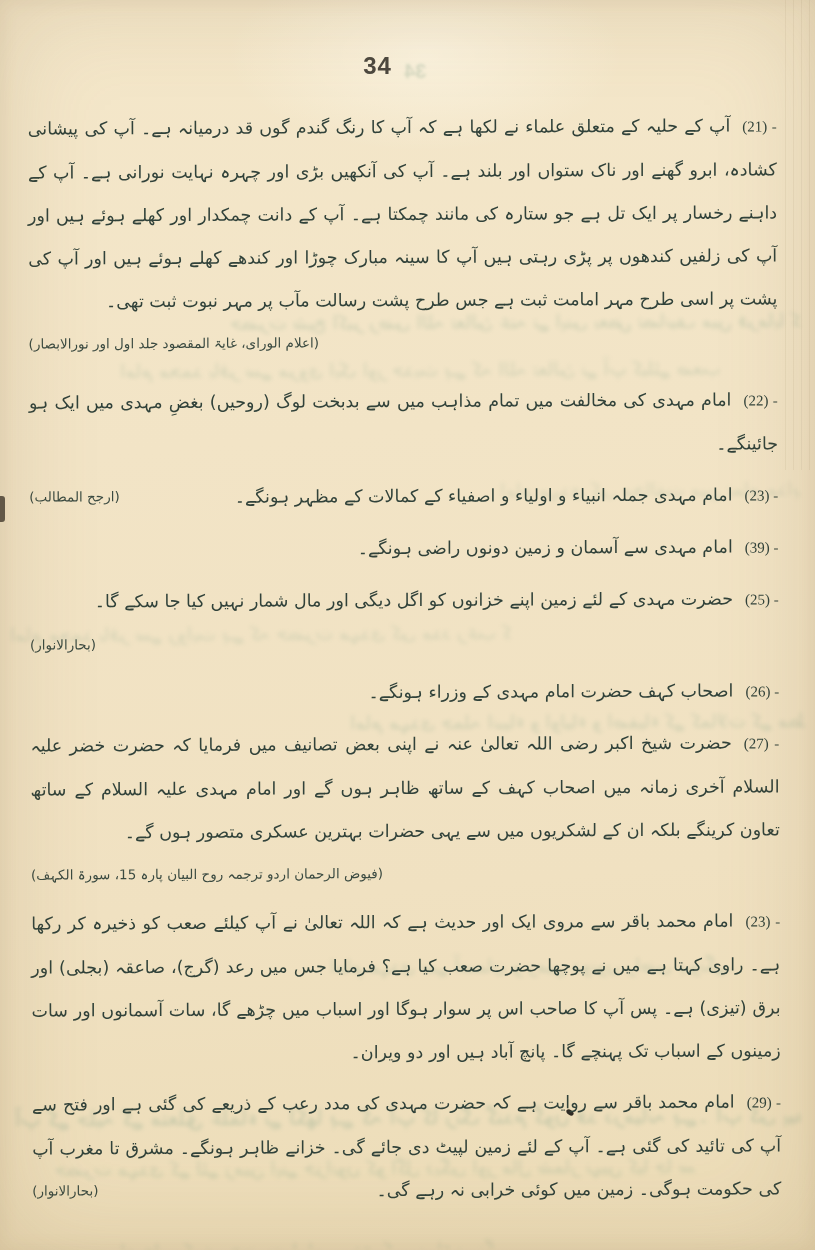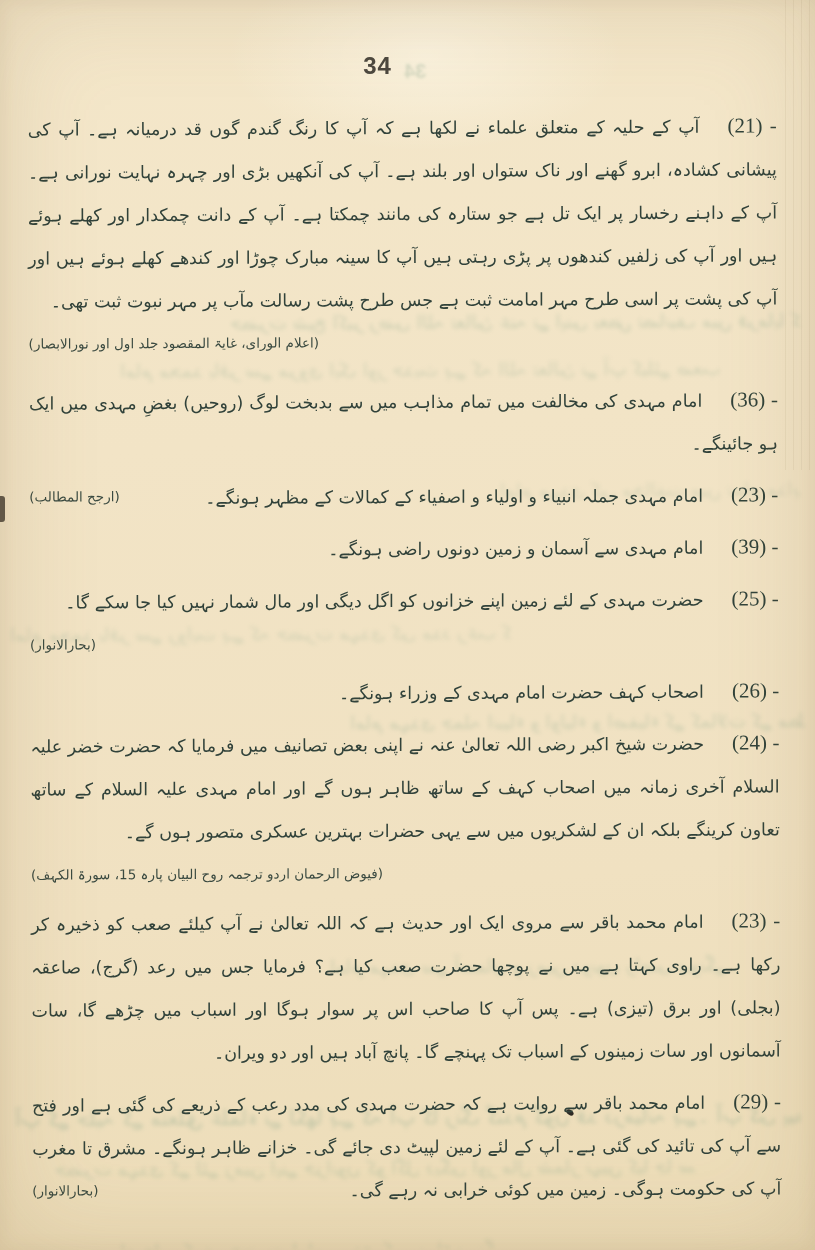--- a/index.html
+++ b/index.html
@@ -20,22 +20,22 @@
     border-radius:50%;transform:rotate(35deg);}
   .pagenum{position:absolute;top:52px;left:0;right:60px;text-align:center;z-index:2;
     font-family:"Liberation Sans",sans-serif;font-weight:bold;font-size:24px;
     color:#4c483f;letter-spacing:1px;}
   .content{position:absolute;top:106px;right:36px;left:30px;z-index:2;
     direction:rtl;text-align:justify;font-size:17.5px;line-height:43px;
     transform:rotate(-0.25deg);}
   .para{margin:0 0 8px;}
   .para::after{content:"";display:block;clear:both;}
   .para-21{margin-bottom:18px;}
-  .marker{direction:ltr;unicode-bidi:embed;white-space:nowrap;margin-left:28px;
-    font-family:"Liberation Serif",serif;font-size:21px;}
+  .marker{direction:ltr;unicode-bidi:embed;white-space:nowrap;margin-left:12px;
+    font-family:"Liberation Serif",serif;font-size:15px;}
   .cite{float:left;font-size:13.5px;line-height:40px;margin-right:28px;opacity:.95;}
   .ghost{position:absolute;z-index:1;direction:rtl;pointer-events:none;
     transform:scaleX(-1) rotate(.3deg);filter:blur(2px);color:#86a58c;
     font-size:19px;line-height:42px;white-space:nowrap;overflow:hidden;}
   .g1{top:300px;left:230px;width:570px;height:44px;opacity:.32;}
   .g2{top:348px;left:120px;width:600px;height:44px;opacity:.28;}
   .g3{top:468px;left:500px;width:300px;height:40px;opacity:.22;}
   .g4{top:612px;left:10px;width:500px;height:40px;opacity:.25;}
   .g5{top:700px;left:350px;width:455px;height:44px;opacity:.30;}
   .g6{top:944px;left:330px;width:460px;height:42px;opacity:.30;}
@@ -66,21 +66,21 @@
   <div class="pagenum">34</div>
 
   <div class="content">
 
     <p class="para para-21">
       <span class="marker">(21) -</span><span>آپ کے حلیہ کے متعلق علماء نے لکھا ہے کہ آپ کا رنگ گندم گوں قد درمیانہ ہے۔ آپ کی پیشانی کشادہ، ابرو گھنے اور ناک ستواں اور بلند ہے۔ آپ کی آنکھیں بڑی اور چہرہ نہایت نورانی ہے۔ آپ کے داہنے رخسار پر ایک تل ہے جو ستارہ کی مانند چمکتا ہے۔ آپ کے دانت چمکدار اور کھلے ہوئے ہیں اور آپ کی زلفیں کندھوں پر پڑی رہتی ہیں آپ کا سینہ مبارک چوڑا اور کندھے کھلے ہوئے ہیں اور آپ کی پشت پر اسی طرح مہر امامت ثبت ہے جس طرح پشت رسالت مآب پر مہر نبوت ثبت تھی۔</span>
       <span class="cite">(اعلام الورای، غایۃ المقصود جلد اول اور نورالابصار)</span>
     </p>
 
     <p class="para">
-      <span class="marker">(36) -</span><span>امام مہدی کی مخالفت میں تمام مذاہب میں سے بدبخت لوگ (روحیں) بغضِ مہدی میں ایک ہو جائینگے۔</span>
+      <span class="marker">(22) -</span><span>امام مہدی کی مخالفت میں تمام مذاہب میں سے بدبخت لوگ (روحیں) بغضِ مہدی میں ایک ہو جائینگے۔</span>
     </p>
 
     <p class="para">
       <span class="marker">(23) -</span><span>امام مہدی جملہ انبیاء و اولیاء و اصفیاء کے کمالات کے مظہر ہونگے۔</span>
       <span class="cite">(ارجح المطالب)</span>
     </p>
 
     <p class="para">
       <span class="marker">(39) -</span><span>امام مہدی سے آسمان و زمین دونوں راضی ہونگے۔</span>
     </p>
@@ -88,21 +88,21 @@
     <p class="para">
       <span class="marker">(25) -</span><span>حضرت مہدی کے لئے زمین اپنے خزانوں کو اگل دیگی اور مال شمار نہیں کیا جا سکے گا۔</span>
       <span class="cite">(بحارالانوار)</span>
     </p>
 
     <p class="para">
       <span class="marker">(26) -</span><span>اصحاب کہف حضرت امام مہدی کے وزراء ہونگے۔</span>
     </p>
 
     <p class="para">
-      <span class="marker">(24) -</span><span>حضرت شیخ اکبر رضی اللہ تعالیٰ عنہ نے اپنی بعض تصانیف میں فرمایا کہ حضرت خضر علیہ السلام آخری زمانہ میں اصحاب کہف کے ساتھ ظاہر ہوں گے اور امام مہدی علیہ السلام کے ساتھ تعاون کرینگے بلکہ ان کے لشکریوں میں سے یہی حضرات بہترین عسکری متصور ہوں گے۔</span>
+      <span class="marker">(27) -</span><span>حضرت شیخ اکبر رضی اللہ تعالیٰ عنہ نے اپنی بعض تصانیف میں فرمایا کہ حضرت خضر علیہ السلام آخری زمانہ میں اصحاب کہف کے ساتھ ظاہر ہوں گے اور امام مہدی علیہ السلام کے ساتھ تعاون کرینگے بلکہ ان کے لشکریوں میں سے یہی حضرات بہترین عسکری متصور ہوں گے۔</span>
       <span class="cite">(فیوض الرحمان اردو ترجمہ روح البیان پارہ 15، سورۃ الکہف)</span>
     </p>
 
     <p class="para">
       <span class="marker">(23) -</span><span>امام محمد باقر سے مروی ایک اور حدیث ہے کہ اللہ تعالیٰ نے آپ کیلئے صعب کو ذخیرہ کر رکھا ہے۔ راوی کہتا ہے میں نے پوچھا حضرت صعب کیا ہے؟ فرمایا جس میں رعد (گرج)، صاعقہ (بجلی) اور برق (تیزی) ہے۔ پس آپ کا صاحب اس پر سوار ہوگا اور اسباب میں چڑھے گا، سات آسمانوں اور سات زمینوں کے اسباب تک پہنچے گا۔ پانچ آباد ہیں اور دو ویران۔</span>
     </p>
 
     <p class="para">
       <span class="marker">(29) -</span><span>امام محمد باقر سے روایت ہے کہ حضرت مہدی کی مدد رعب کے ذریعے کی گئی ہے اور فتح سے آپ کی تائید کی گئی ہے۔ آپ کے لئے زمین لپیٹ دی جائے گی۔ خزانے ظاہر ہونگے۔ مشرق تا مغرب آپ کی حکومت ہوگی۔ زمین میں کوئی خرابی نہ رہے گی۔</span>
       <span class="cite">(بحارالانوار)</span>

